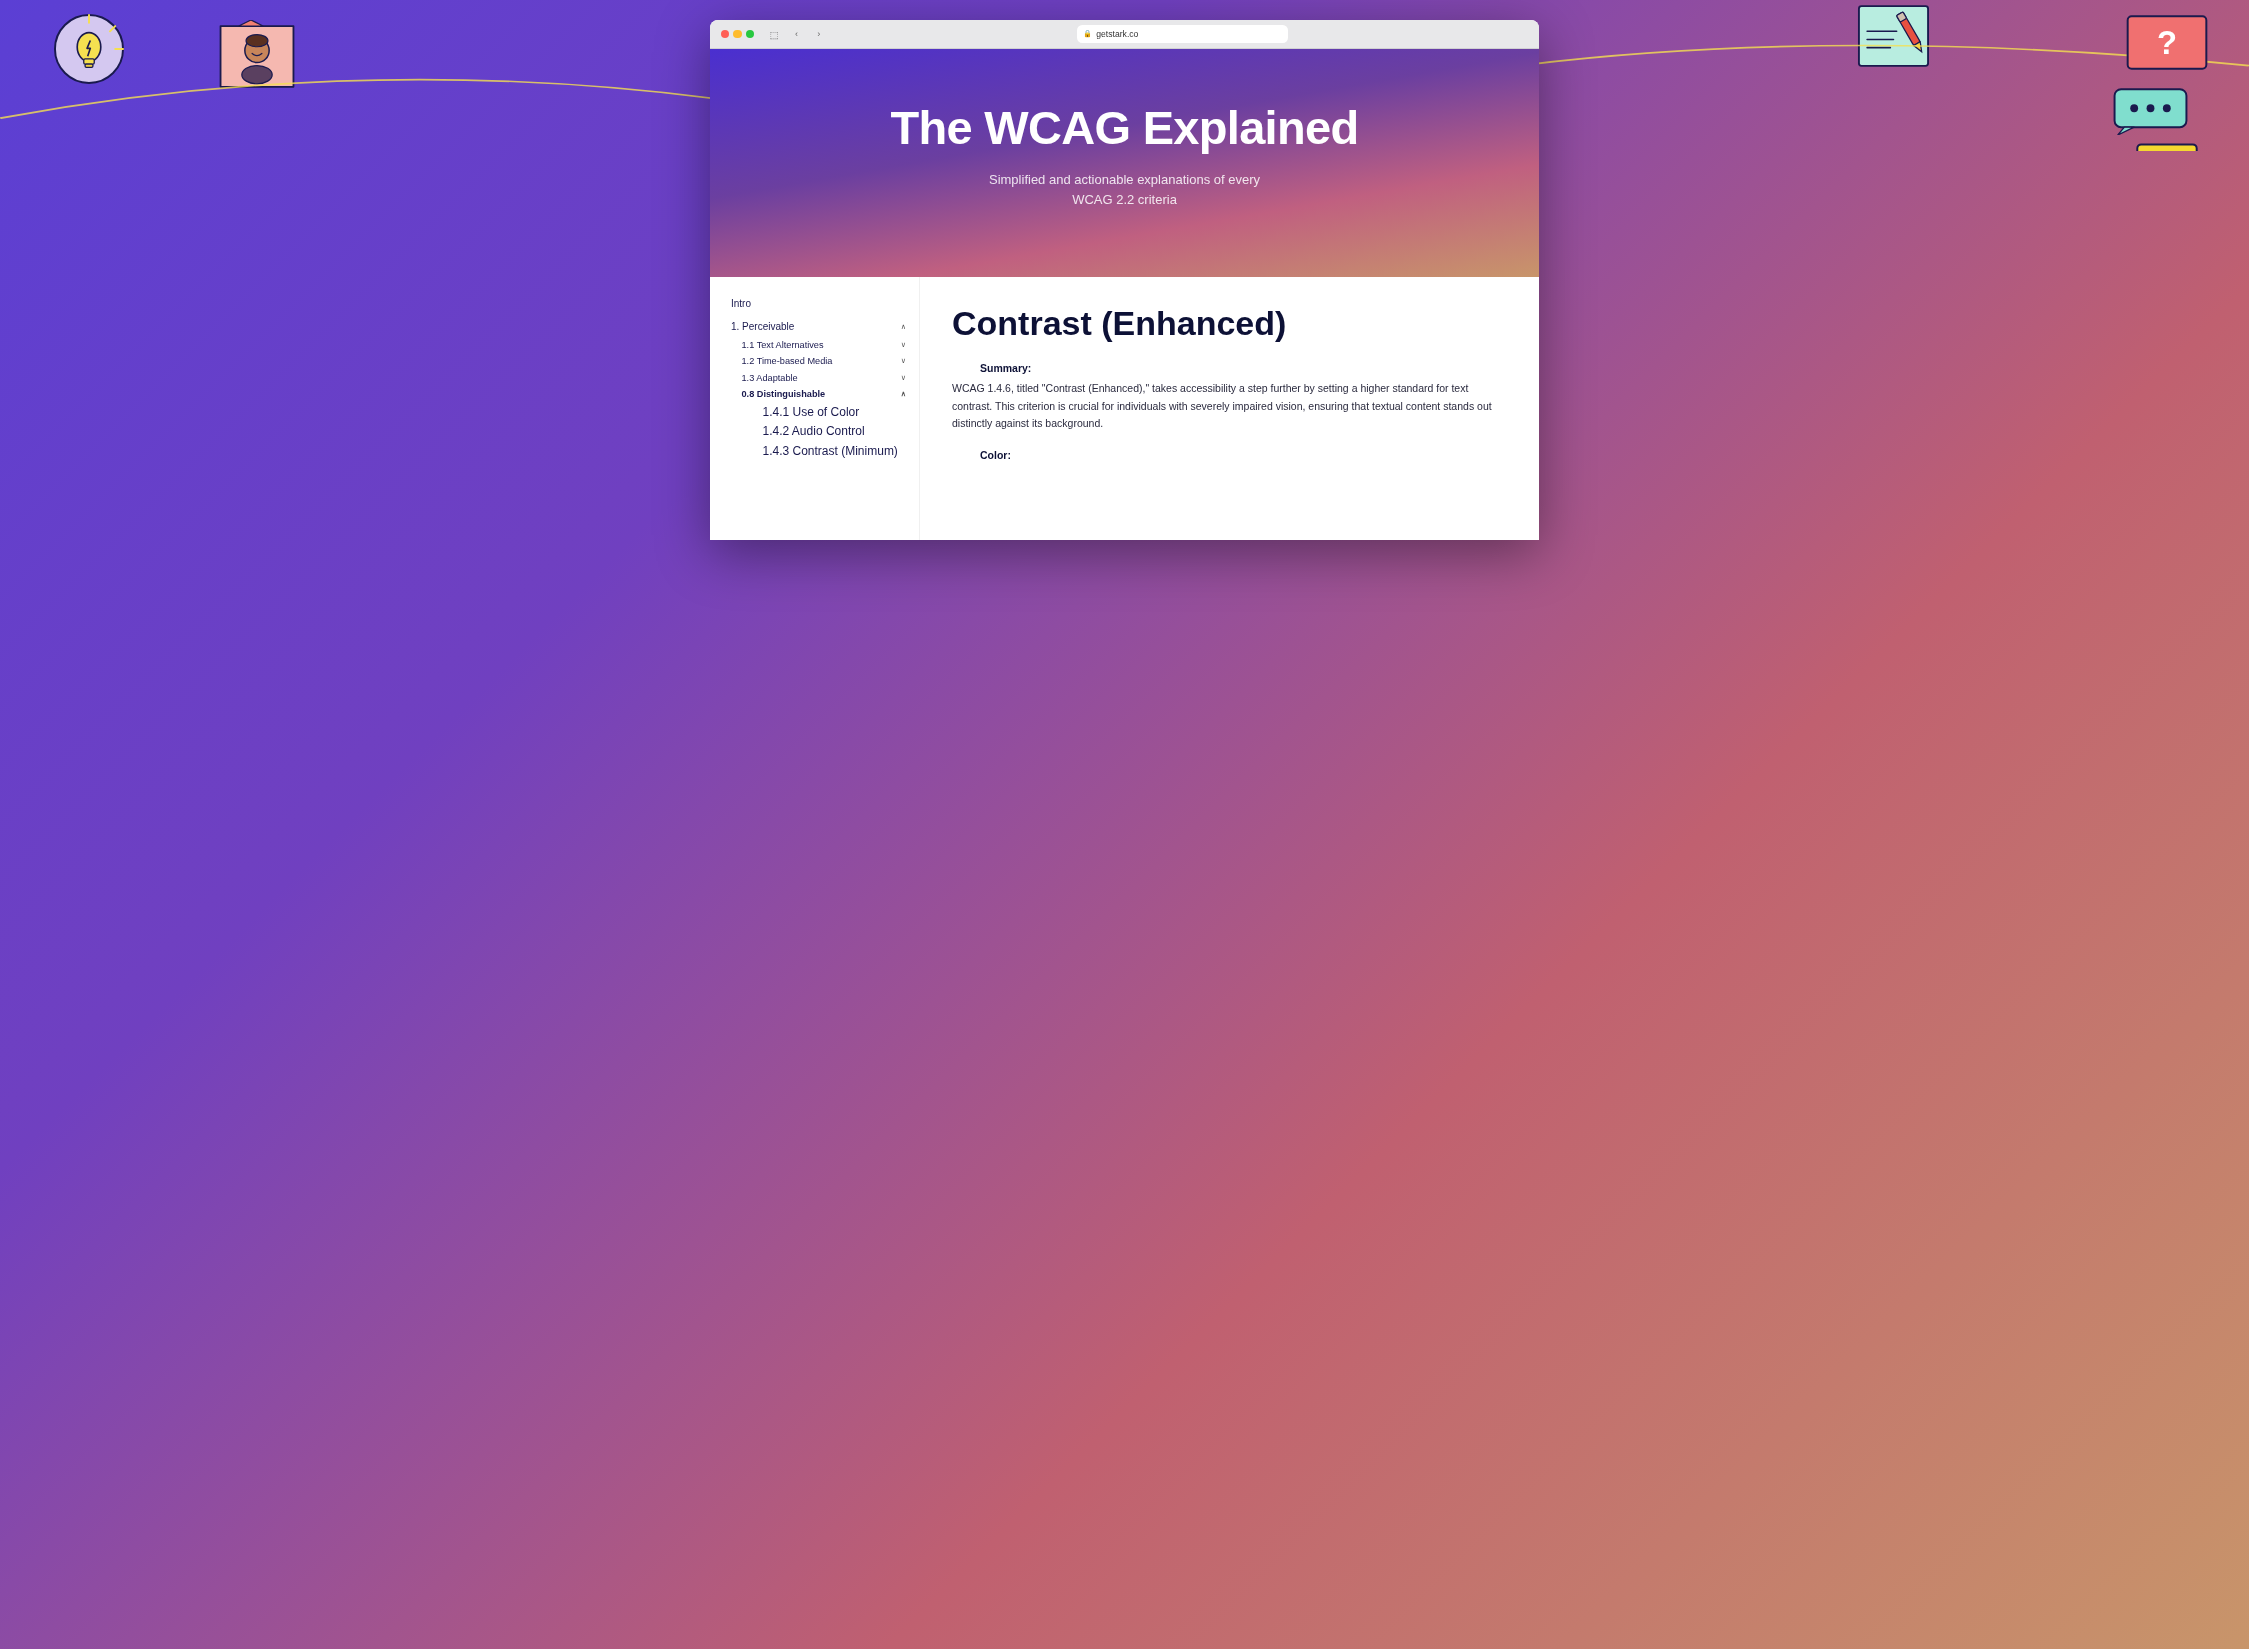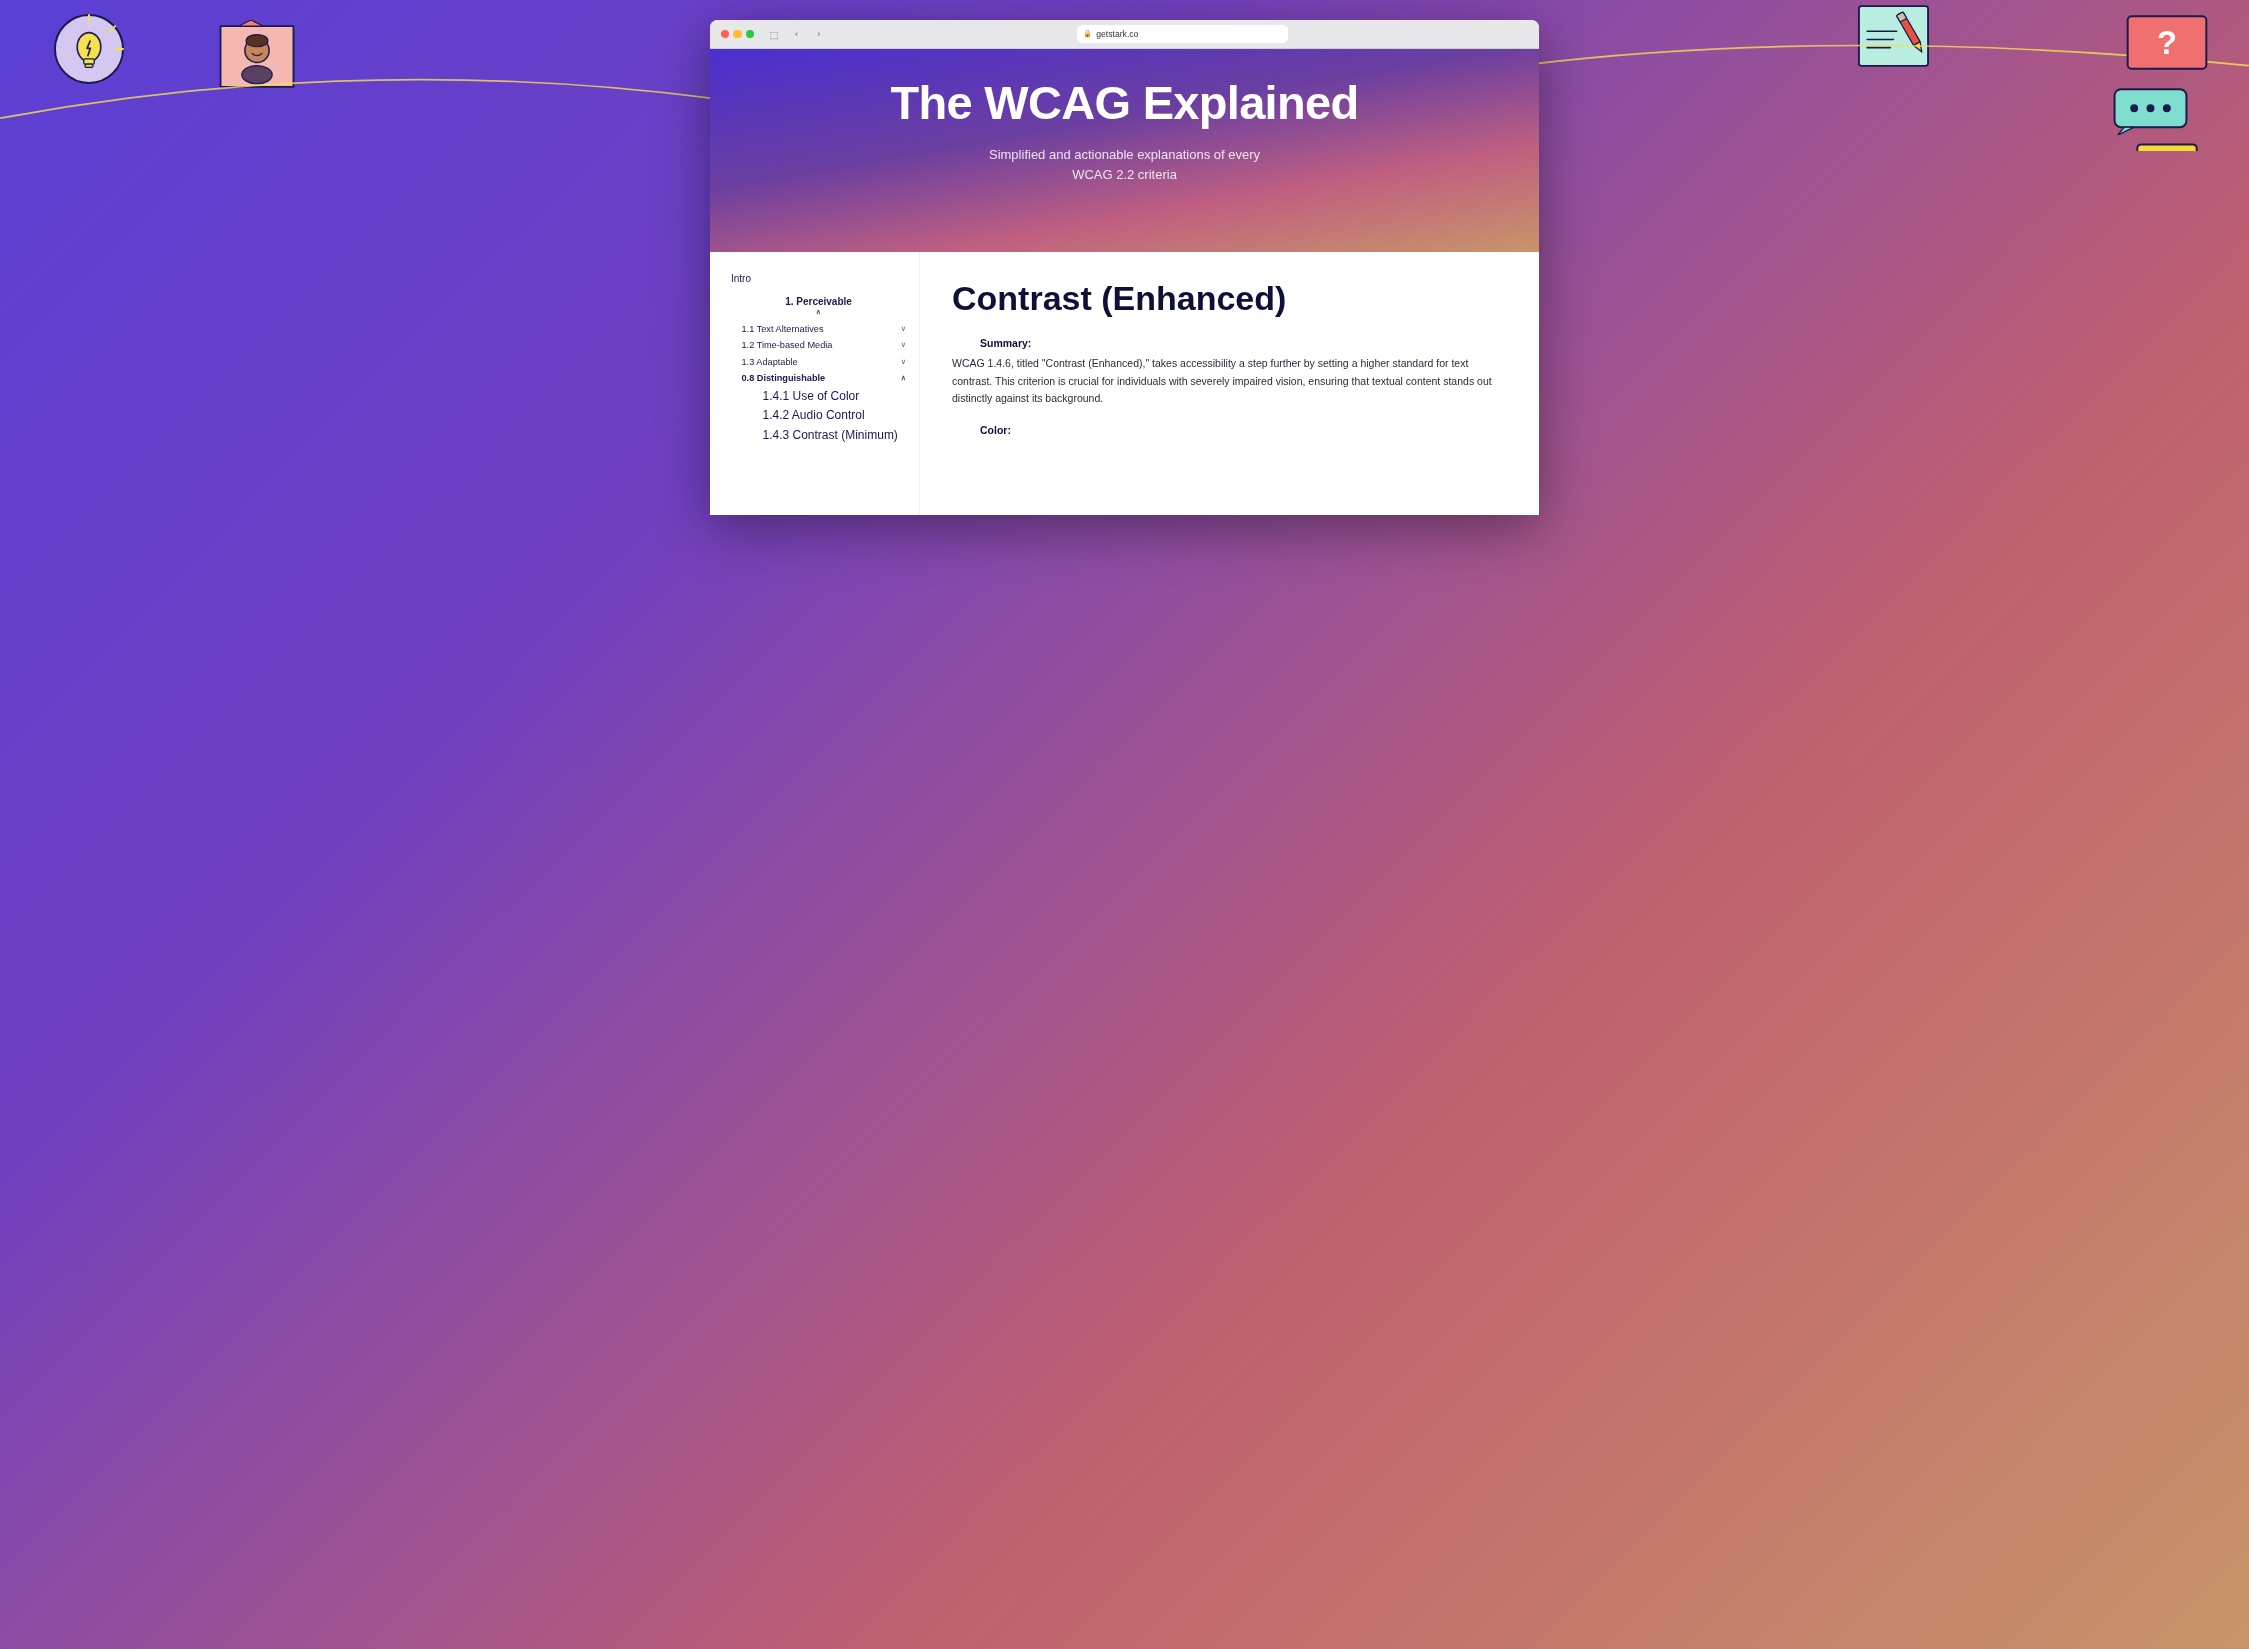--- a/index.html
+++ b/index.html
@@ -87,21 +87,21 @@
     }
 
     .lock-icon {
       color: #888;
       font-size: 7.2px;
     }
 
     
     .hero {
       background: linear-gradient(170deg, #4a2fd0 0%, #6b3fa0 40%, #c06080 70%, #c8956a 100%);
-      padding: 28px 13px 66px;
+      padding: 53px 13px 66px;
       text-align: center;
       position: relative;
     }
 
     .hero-title {
       font-size: 47px;
       font-weight: 800;
       color: white;
       line-height: 1.1;
       margin-bottom: 16px;
@@ -139,25 +139,24 @@
 
     .sidebar-section {
       margin-bottom: 2.6px;
     }
 
     .sidebar-section-header {
       display: flex;
       align-items: center;
       justify-content: space-between;
       font-size: 10px;
-      font-weight: 700;
+      font-weight: 400;
       color: #1a1a4e;
       padding: 4px 0;
       cursor: pointer;
-      flex-direction: column;
     }
 
     .sidebar-subsection {
       padding-left: 10.5px;
       margin-bottom: 1.3px;
     }
 
     .sidebar-item {
       display: flex;
       align-items: flex-start;

